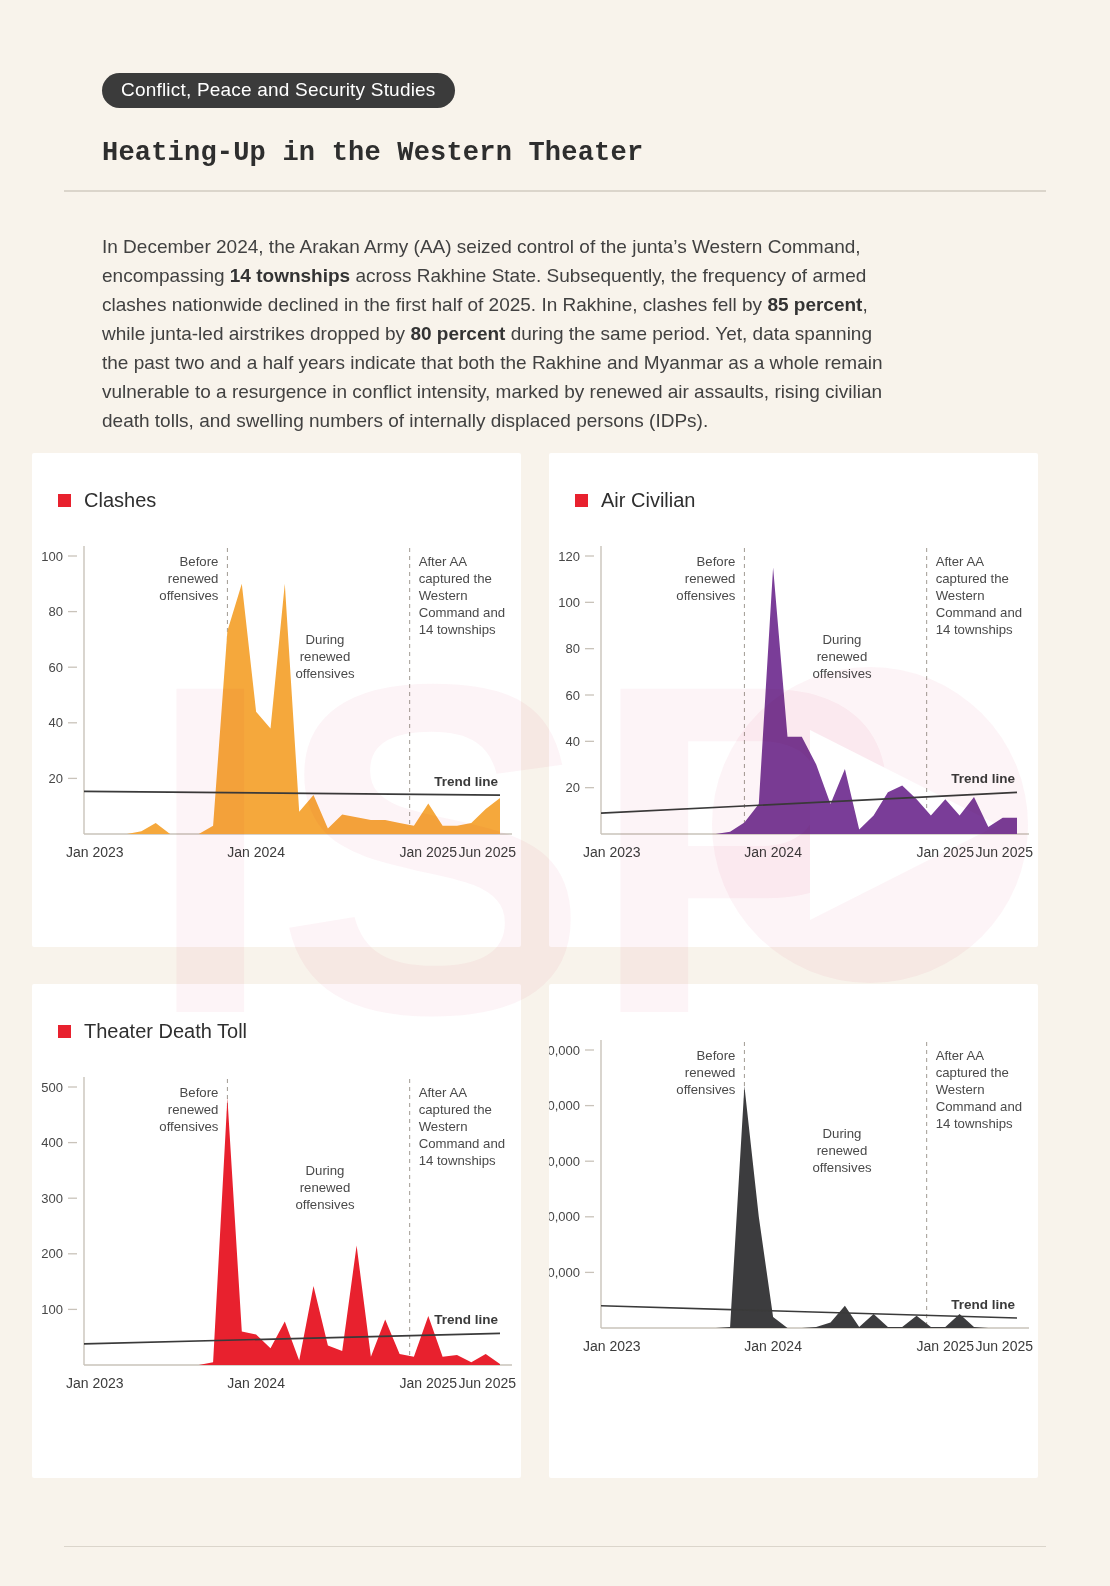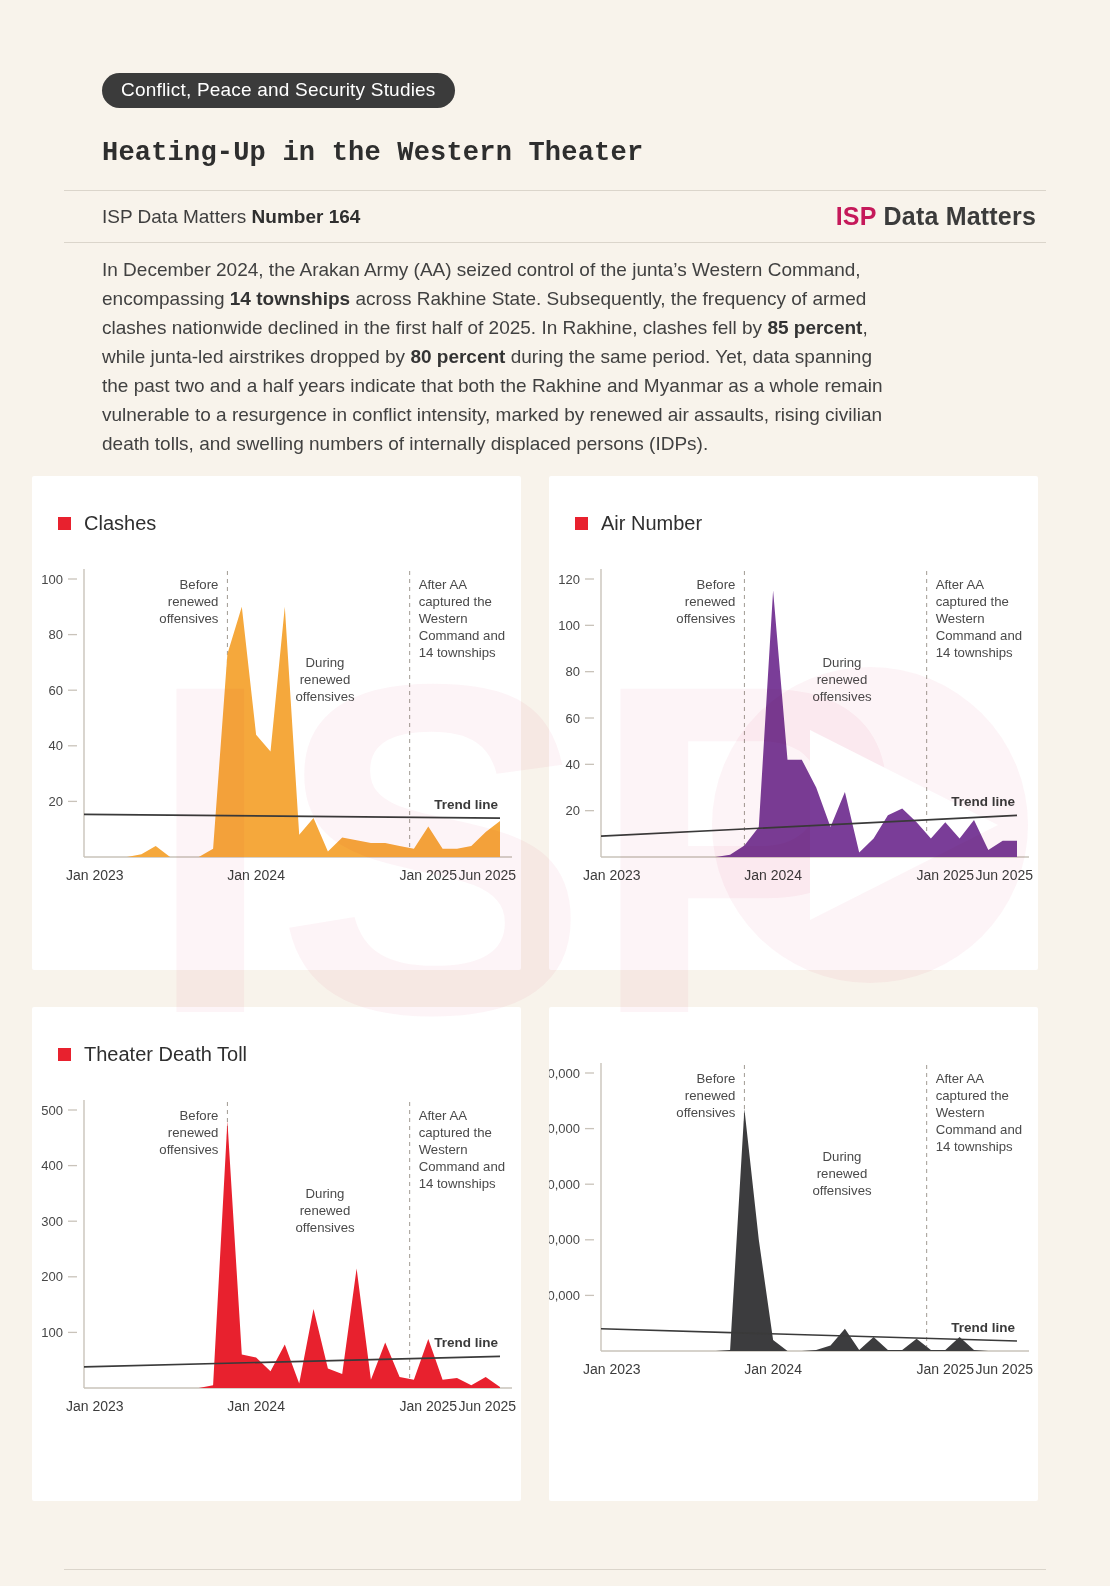--- a/index.html
+++ b/index.html
@@ -24,21 +24,21 @@
   .issue-row{
     display:flex;justify-content:space-between;align-items:center;
     padding:11px 10px 11px 38px;
   }
   .issue{font-size:19px;color:#3E3E3E;}
   .issue b{font-weight:700;color:#2F2F2F;}
   .logo{font-size:25px;font-weight:700;letter-spacing:.2px;white-space:nowrap;}
   .logo .isp{color:#C5195A;}
   .logo .rest{color:#3B3B3B;margin-left:7px;font-weight:600;}
   p.intro{
-    margin:12px 0 0 38px;max-width:792px;
+    margin:40px 0 0 38px;max-width:792px;
     font-size:19px;line-height:29px;color:#414141;
   }
   p.intro b{font-weight:700;color:#333;}
   .cards{
     display:grid;grid-template-columns:489px 489px;
     column-gap:28px;row-gap:37px;
     margin:18px 0 0 -32px;width:1006px;
   }
   .card{
     background:#FFFFFF;height:494px;border-radius:2px;
@@ -66,24 +66,20 @@
 <body>
 
 <div class="content">
 
   <span class="badge">Conflict, Peace and Security Studies</span>
 
   <h1 class="title">Heating-Up in the Western Theater</h1>
 
   <hr>
 
-  <div class="issue-row">
-    <div class="issue"><span>ISP Data Matters </span><b>Number 164</b></div>
-    <div class="logo"><span class="isp">ISP</span><span class="rest">Data Matters</span></div>
-  </div>
 
   <hr>
 
   <p class="intro"><span>In December 2024, the Arakan Army (AA) seized control of the junta’s Western Command, encompassing </span><b>14 townships</b><span> across Rakhine State. Subsequently, the frequency of armed clashes nationwide declined in the first half of 2025. In Rakhine, clashes fell by </span><b>85 percent</b><span>, while junta-led airstrikes dropped by </span><b>80 percent</b><span> during the same period. Yet, data spanning the past two and a half years indicate that both the Rakhine and Myanmar as a whole remain vulnerable to a resurgence in conflict intensity, marked by renewed air assaults, rising civilian death tolls, and swelling numbers of internally displaced persons (IDPs).</span></p>
 
   <div class="cards">
 
     <section class="card">
       <h2>
           <span class="bullet"></span>
@@ -113,21 +109,21 @@
             <text x="34" y="331" text-anchor="start" font-size="14" fill="#3C3C3C">Jan 2023</text>
             <text x="224.13793103448276" y="331" text-anchor="middle" font-size="14" fill="#3C3C3C">Jan 2024</text>
             <text x="396.2758620689655" y="331" text-anchor="middle" font-size="14" fill="#3C3C3C">Jan 2025</text>
             <text x="484" y="331" text-anchor="end" font-size="14" fill="#3C3C3C">Jun 2025</text>
           </svg></div>
     </section>
 
     <section class="card">
       <h2>
           <span class="bullet"></span>
-          <span>Air Number</span>
+          <span>Air Civilian</span>
         </h2>
       <div class="chart-host"><svg viewBox="0 0 489 348" width="489" height="348">
             <line x1="52" y1="20" x2="52" y2="308" stroke="#C9C3BA" stroke-width="1.4"></line>
             <line x1="52" y1="308" x2="480" y2="308" stroke="#C9C3BA" stroke-width="1.4"></line>
             <line x1="36" y1="261.6666666666667" x2="45" y2="261.6666666666667" stroke="#C9C3BA" stroke-width="1.3"></line>
             <text x="31" y="266.1666666666667" text-anchor="end" font-size="13" fill="#474747">20</text>
             <line x1="36" y1="215.33333333333331" x2="45" y2="215.33333333333331" stroke="#C9C3BA" stroke-width="1.3"></line>
             <text x="31" y="219.83333333333331" text-anchor="end" font-size="13" fill="#474747">40</text>
             <line x1="36" y1="169" x2="45" y2="169" stroke="#C9C3BA" stroke-width="1.3"></line>
             <text x="31" y="173.5" text-anchor="end" font-size="13" fill="#474747">60</text>

